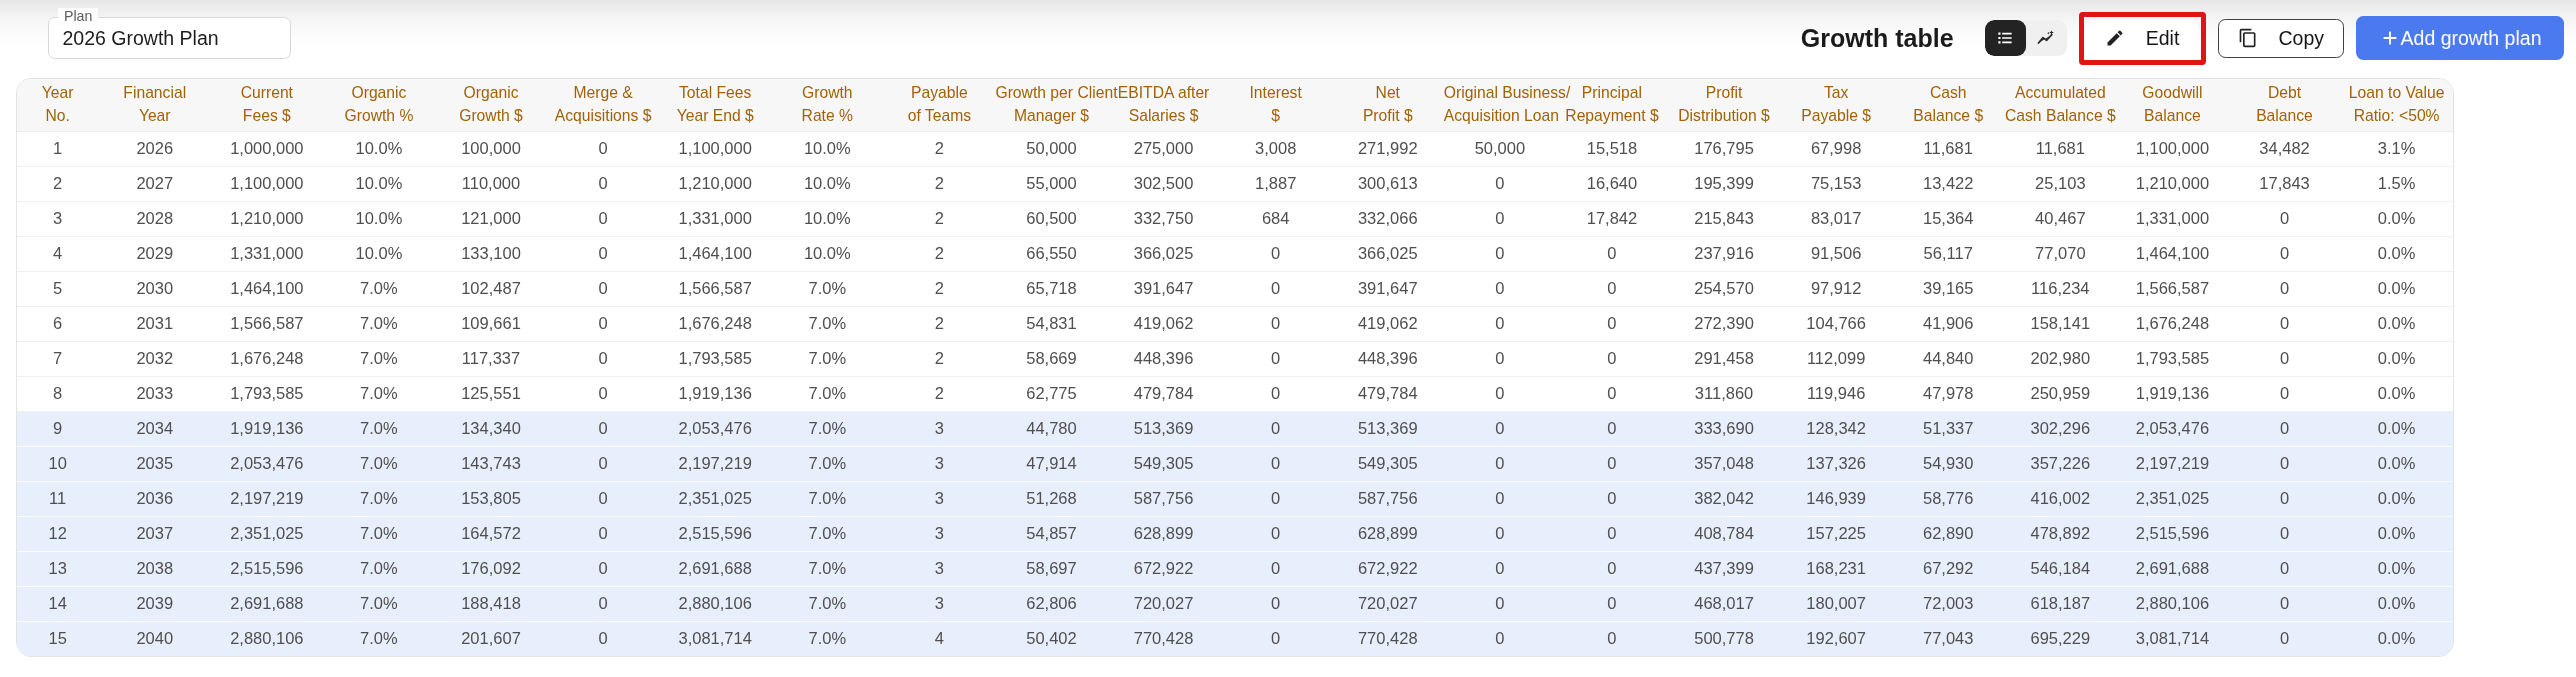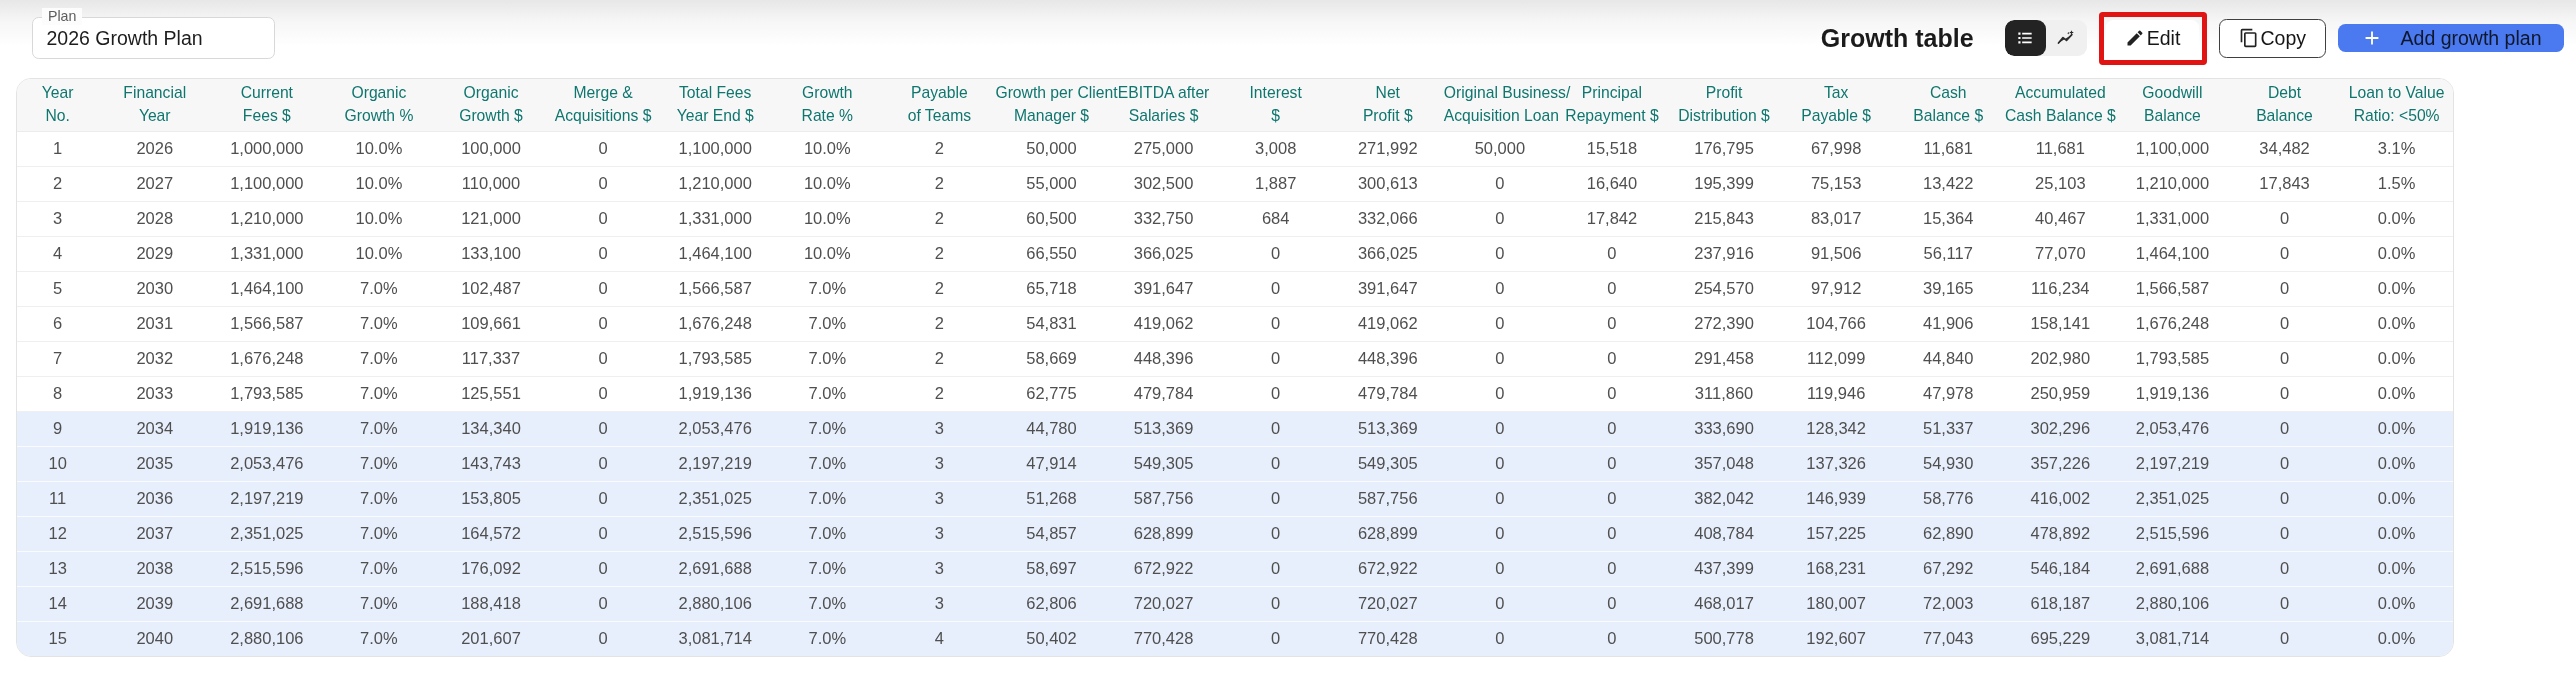--- a/index.html
+++ b/index.html
@@ -12,21 +12,21 @@
   
   .topbar{
     display:flex;align-items:center;
     padding:9px 12px 6px 18px;height:58px;box-sizing:content-box;
   }
   .page-title{
     font-size:36px;font-weight:700;letter-spacing:-0.7px;color:#141414;margin:0;
     white-space:nowrap;
   }
   .plan-field{
-    position:relative;margin-left:14px;width:241px;height:40px;
+    position:relative;margin-left:30px;width:241px;height:40px;
     border:1.5px solid #d8d8d8;border-radius:6.7px;background:#ffffff;
   }
   .plan-field .float-label{
     position:absolute;top:-9.7px;left:9px;padding:0 6px;
     font-size:14.2px;color:#5d5d5d;background:#fcfcfc;line-height:1.2;
   }
   .plan-field input{
     width:100%;height:100%;border:none;outline:none;background:transparent;
     font-family:inherit;font-size:19.5px;color:#1d1d1d;padding:0 13.5px;box-sizing:border-box;
   }
@@ -38,41 +38,41 @@
   }
   .view-toggle .seg{
     width:41px;height:36px;border:none;background:transparent;display:flex;
     align-items:center;justify-content:center;cursor:pointer;padding:0;
   }
   .view-toggle .seg.active{background:#232323;border-radius:9px;}
   .view-toggle .seg svg{width:20px;height:20px;}
   .seg.active svg{fill:#ffffff;color:#ffffff;}
   .seg:not(.active) svg{fill:#2c2c2c;color:#2c2c2c;}
   .btn{
-    display:flex;align-items:center;gap:2px;height:39px;border-radius:7.5px;
+    display:flex;align-items:center;gap:21px;height:39px;border-radius:7.5px;
     font-family:inherit;font-size:19.5px;cursor:pointer;white-space:nowrap;
   }
   .btn.outline{background:#ffffff;border:1.5px solid #3f3f3f;color:#161616;padding:0 19px;}
   .btn.outline svg{width:20px;height:20px;fill:#222222;}
   .annotation-box{
     border:5.2px solid #e11414;border-radius:3.7px;padding:3px 2.2px;display:inline-flex;
   }
   .annotation-box .btn{border:none;height:37px;}
   .btn.primary{
-    background:#4b79f0;border:none;color:#0f172a;padding:0 22.5px;gap:18px;height:28px;
+    background:#4b79f0;border:none;color:#ffffff;padding:0 22.5px;gap:0;height:44px;
   }
   .btn.primary svg{width:22px;height:22px;fill:#ffffff;}
   
   .table-card{
     margin:4.5px 0 0 15.7px;width:2438px;box-sizing:border-box;
     border:1.5px solid #e3e3e3;border-radius:15px;overflow:hidden;background:#ffffff;
   }
   table.growth{width:100%;border-collapse:collapse;table-layout:fixed;}
   table.growth th{
-    background:#f7f7f8;height:52px;font-weight:400;font-size:15.7px;color:#0f766e;
+    background:#f7f7f8;height:52px;font-weight:400;font-size:15.7px;color:#a16207;
     text-align:center;vertical-align:middle;border-bottom:0.7px solid #ececec;padding:0;
   }
   table.growth th .hline{line-height:1.45;white-space:nowrap;}
   table.growth td{
     height:34px;font-size:16.5px;color:#4f4f4f;text-align:center;vertical-align:middle;
     padding:0 3px;border-bottom:1.5px solid #efefef;white-space:nowrap;
   }
   tr.hl td{background:#e8effc;border-bottom:1.5px solid #f9fbff;}
   tbody tr:last-child td{border-bottom:none;margin-left:12px;}
 </style>

